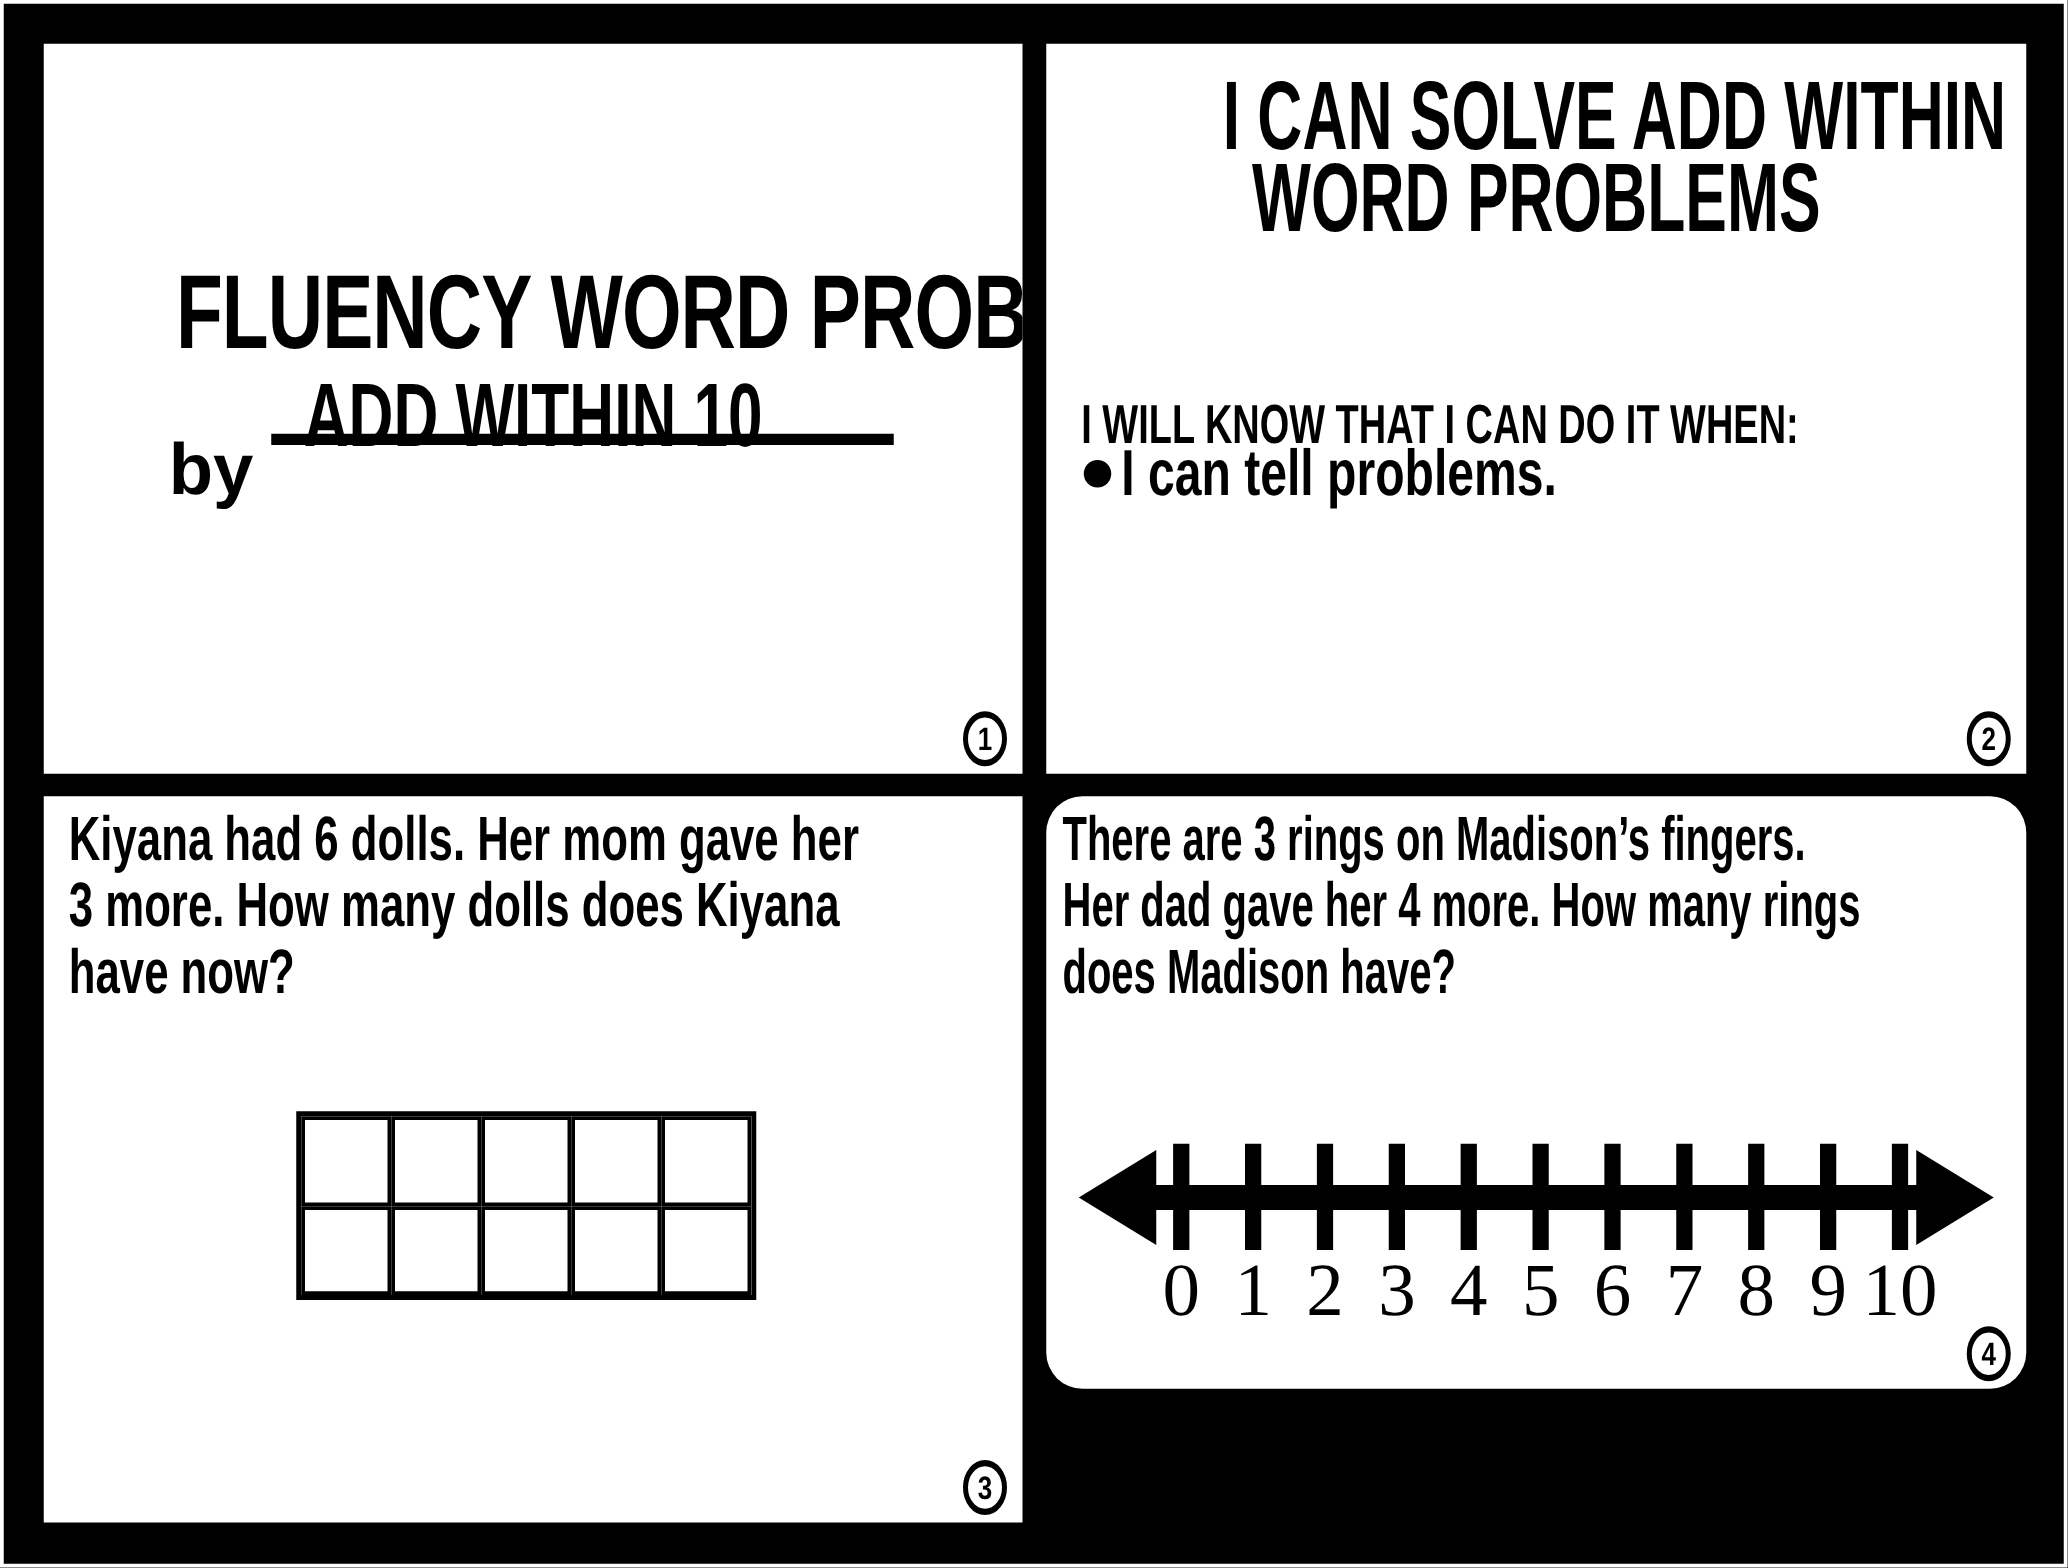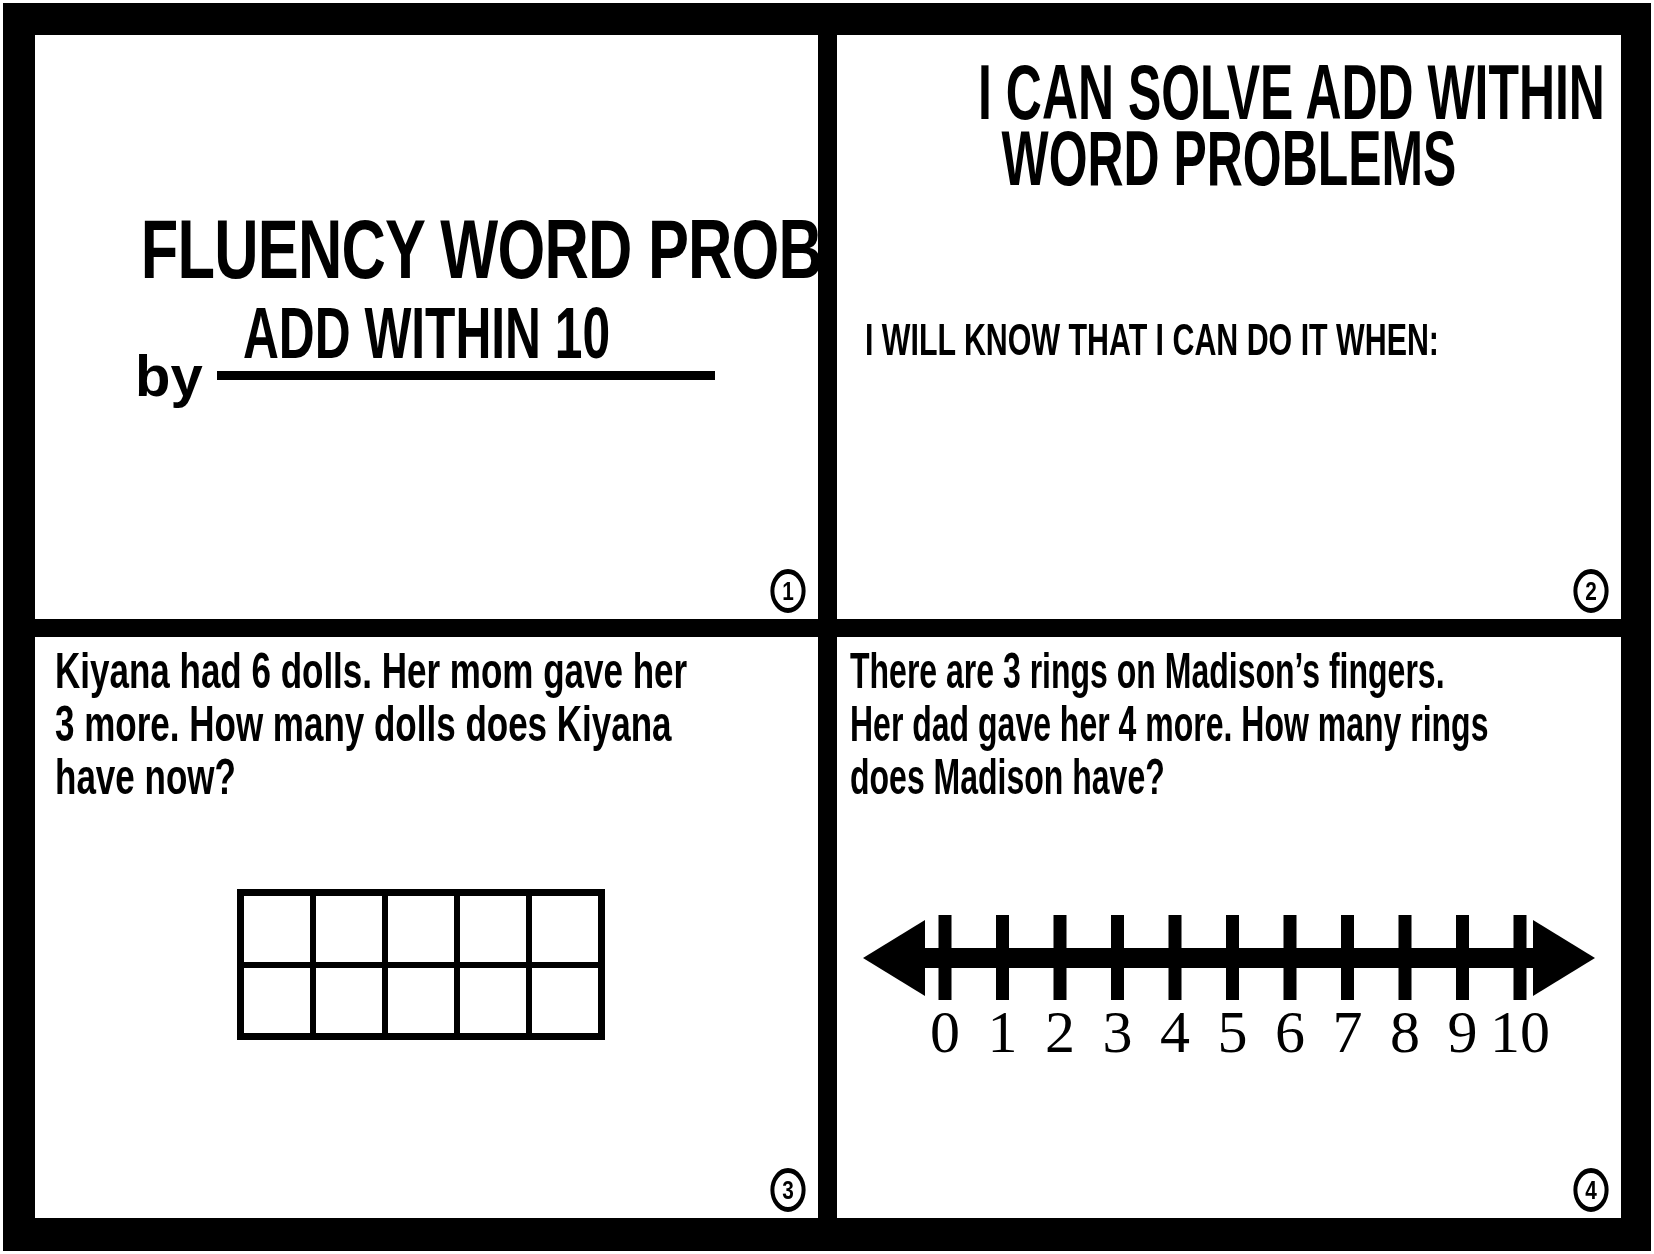--- a/index.html
+++ b/index.html
@@ -8,37 +8,37 @@
     width:1654px;height:1254px;
     background:#fff;
     font-family:"Liberation Sans","DejaVu Sans",sans-serif;
     overflow:hidden;
   }
   .board{position:absolute;left:3px;top:3px;right:3px;bottom:3px;background:#000;}
   .card{position:absolute;background:#fff;color:#000;overflow:hidden;}
   .card1{left:35px;top:35px;width:783px;height:584px;}
   .card2{left:837px;top:35px;width:784px;height:584px;}
   .card3{left:35px;top:637px;width:783px;height:581px;}
-  .card4{left:837px;top:637px;width:784px;height:581px;}
+  .card4{left:837px;top:637px;width:784px;height:474px;border-radius:29px;}
 
   
   .c1-title{
     position:absolute;top:172px;left:0;width:100%;
     text-align:center;font-weight:bold;font-size:84px;line-height:1;
     transform:scaleX(.73);transform-origin:50% 0;white-space:nowrap;
     letter-spacing:-1px;
   }
   .c1-sub{
     position:absolute;top:262px;left:0;width:100%;
     text-align:center;font-weight:bold;font-size:72px;line-height:1;
     transform:scaleX(.69);transform-origin:50% 0;white-space:nowrap;
   }
   .c1-by{
     position:absolute;top:312px;left:100px;
-    display:flex;align-items:center;
+    display:flex;align-items:flex-start;
   }
   .c1-by .by-label{font-weight:bold;font-size:58px;line-height:1;}
   .c1-by .by-line{width:498px;height:0;border-bottom:9px solid #000;margin-left:14px;margin-bottom:2px;}
 
   
   .c2-title{position:absolute;top:24px;left:0;width:100%;text-align:center;font-weight:bold;line-height:66px;}
   .c2-title .t-line{font-size:78px;transform:scaleX(.64);transform-origin:50% 50%;white-space:nowrap;}
   .c2-heading{
     position:absolute;top:283px;left:28px;
     font-weight:bold;font-size:44px;line-height:1;
@@ -103,20 +103,24 @@
     <div class="card-num">1</div>
   </div>
 
   <div class="card card2">
     <div class="c2-title">
       <div class="t-line">I CAN SOLVE ADD WITHIN 10</div>
       <div class="t-line">WORD PROBLEMS</div>
     </div>
     <div class="c2-heading">I WILL KNOW THAT I CAN DO IT WHEN:</div>
     <ul class="c2-bullets">
+      <li>
+        <span class="bullet-dot"></span>
+        <span class="bullet-text">I can tell problems.</span>
+      </li>
     </ul>
     <div class="card-num">2</div>
   </div>
 
   <div class="card card3">
     <div class="problem c3-problem">
       <div class="p-line">Kiyana had 6 dolls. Her mom gave her</div>
       <div class="p-line">3 more. How many dolls does Kiyana</div>
       <div class="p-line">have now?</div>
     </div>

